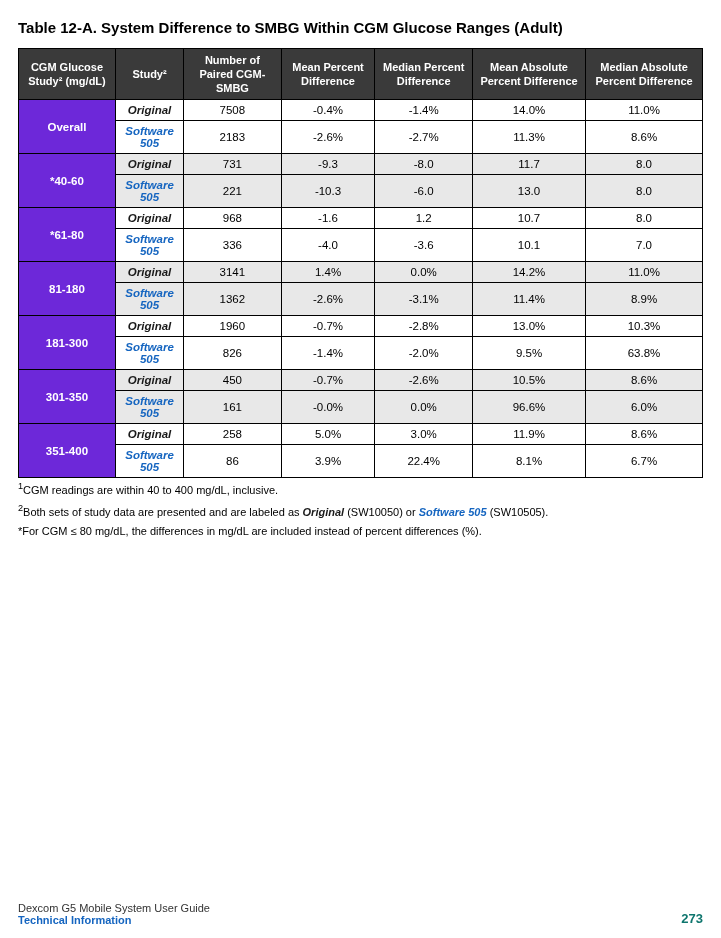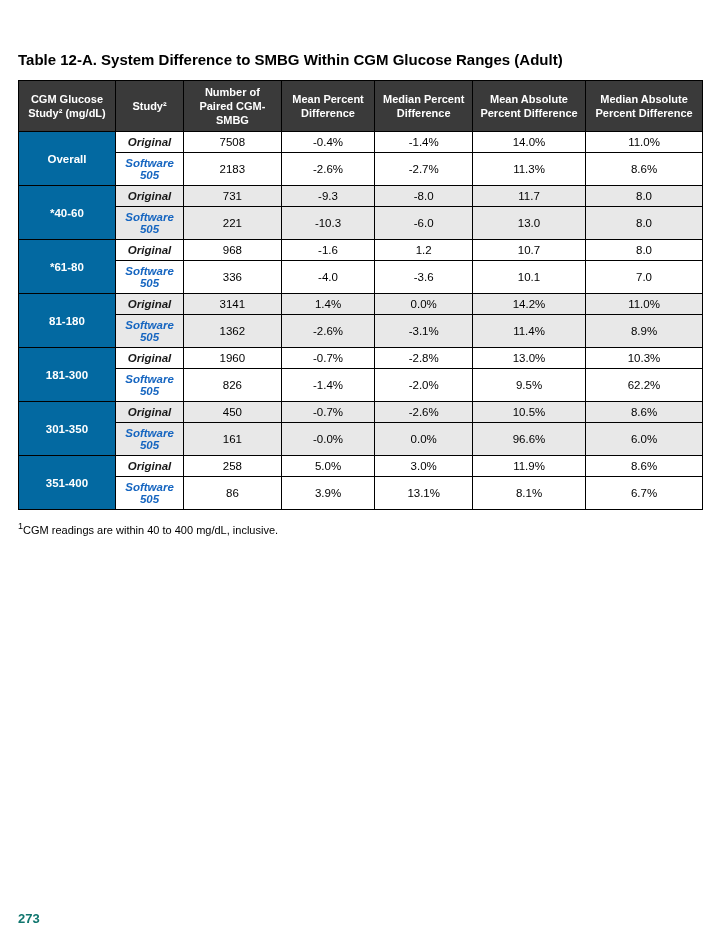--- a/index.html
+++ b/index.html
@@ -12,21 +12,20 @@
       min-height: 938px;
       position: relative;
       padding: 18px 18px 40px 18px;
     }
 
     .page-title {
       font-size: 15px;
       font-weight: bold;
       margin-bottom: 10px;
       line-height: 1.3;
-      margin-top: 32px;
     }
 
     table {
       width: 100%;
       border-collapse: collapse;
       font-size: 11.5px;
     }
 
     th, td {
       border: 1px solid #000;
@@ -37,40 +36,40 @@
 
     thead th {
       background-color: #3a3a3a;
       color: #fff;
       font-weight: bold;
       font-size: 11px;
       line-height: 1.3;
     }
 
     .range-cell {
-      background-color: #0369a1;
+      background-color: #6d28d9;
       color: #fff;
       font-weight: bold;
       font-size: 11.5px;
     }
 
     .original-label {
       color: #1a1a1a;
       font-weight: bold;
       font-style: italic;
     }
 
     .software-label {
       color: #1565c0;
       font-weight: bold;
       font-style: italic;
     }
 
     .footnotes {
-      margin-top: 10px;
+      margin-top: 2px;
       font-size: 11px;
       line-height: 1.5;
     }
 
     .footnotes p {
       margin-bottom: 3px;
     }
 
     .original-inline {
       font-weight: bold;
@@ -204,21 +203,21 @@
     <td>-2.8%</td>
     <td>13.0%</td>
     <td>10.3%</td>
   </tr>
       <tr style="background-color: rgb(255, 255, 255);">
     <td><span class="software-label">Software 505</span></td>
     <td>826</td>
     <td>-1.4%</td>
     <td>-2.0%</td>
     <td>9.5%</td>
-    <td>62.2%</td>
+    <td>63.8%</td>
   </tr>
       <tr style="background-color: rgb(232, 232, 232);">
     <td class="range-cell" rowspan="2">301-350</td>
     <td><span class="original-label">Original</span></td>
     <td>450</td>
     <td>-0.7%</td>
     <td>-2.6%</td>
     <td>10.5%</td>
     <td>8.6%</td>
   </tr>
@@ -236,28 +235,42 @@
     <td>258</td>
     <td>5.0%</td>
     <td>3.0%</td>
     <td>11.9%</td>
     <td>8.6%</td>
   </tr>
       <tr style="background-color: rgb(255, 255, 255);">
     <td><span class="software-label">Software 505</span></td>
     <td>86</td>
     <td>3.9%</td>
-    <td>13.1%</td>
+    <td>22.4%</td>
     <td>8.1%</td>
     <td>6.7%</td>
   </tr>
     </tbody>
 </table>
 
 <div class="footnotes">
   <p>
     <sup>1</sup>CGM readings are within 40 to 400 mg/dL, inclusive.
   </p>
+  <p>
+    <sup>2</sup>Both sets of study data are presented and are labeled as 
+    <span class="original-inline">Original</span> 
+    (SW10050) or 
+    <span class="software-inline">Software 505</span> 
+    (SW10505).
+  </p>
+  <p>
+    *For CGM ≤ 80 mg/dL, the differences in mg/dL are included instead of percent differences (%).
+  </p>
 </div>
 
 <div class="footer">
+  <div class="footer-left">
+    <div>Dexcom G5 Mobile System User Guide</div>
+    <div class="footer-section-label">Technical Information</div>
+  </div>
   <div class="footer-right">273</div>
 </div>
 
 </body></html>

